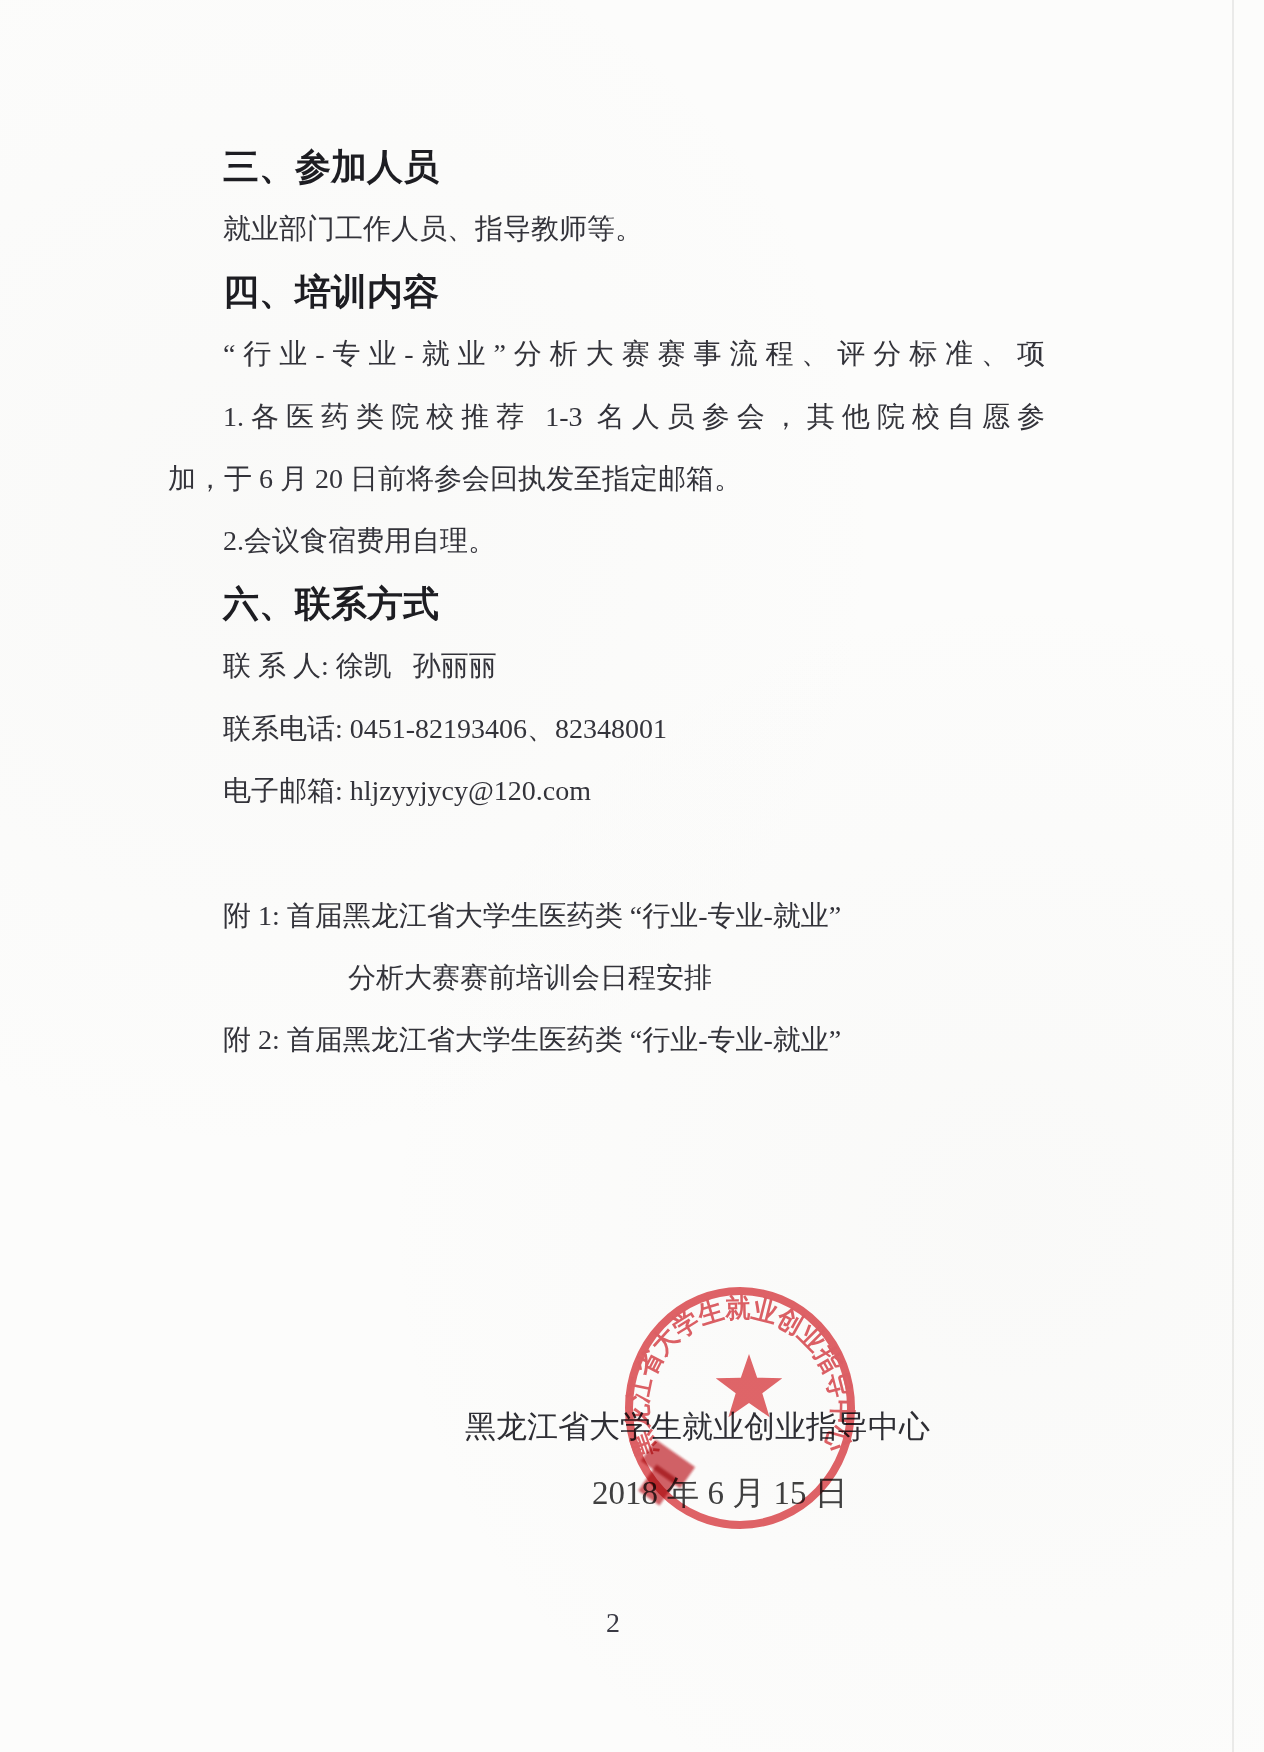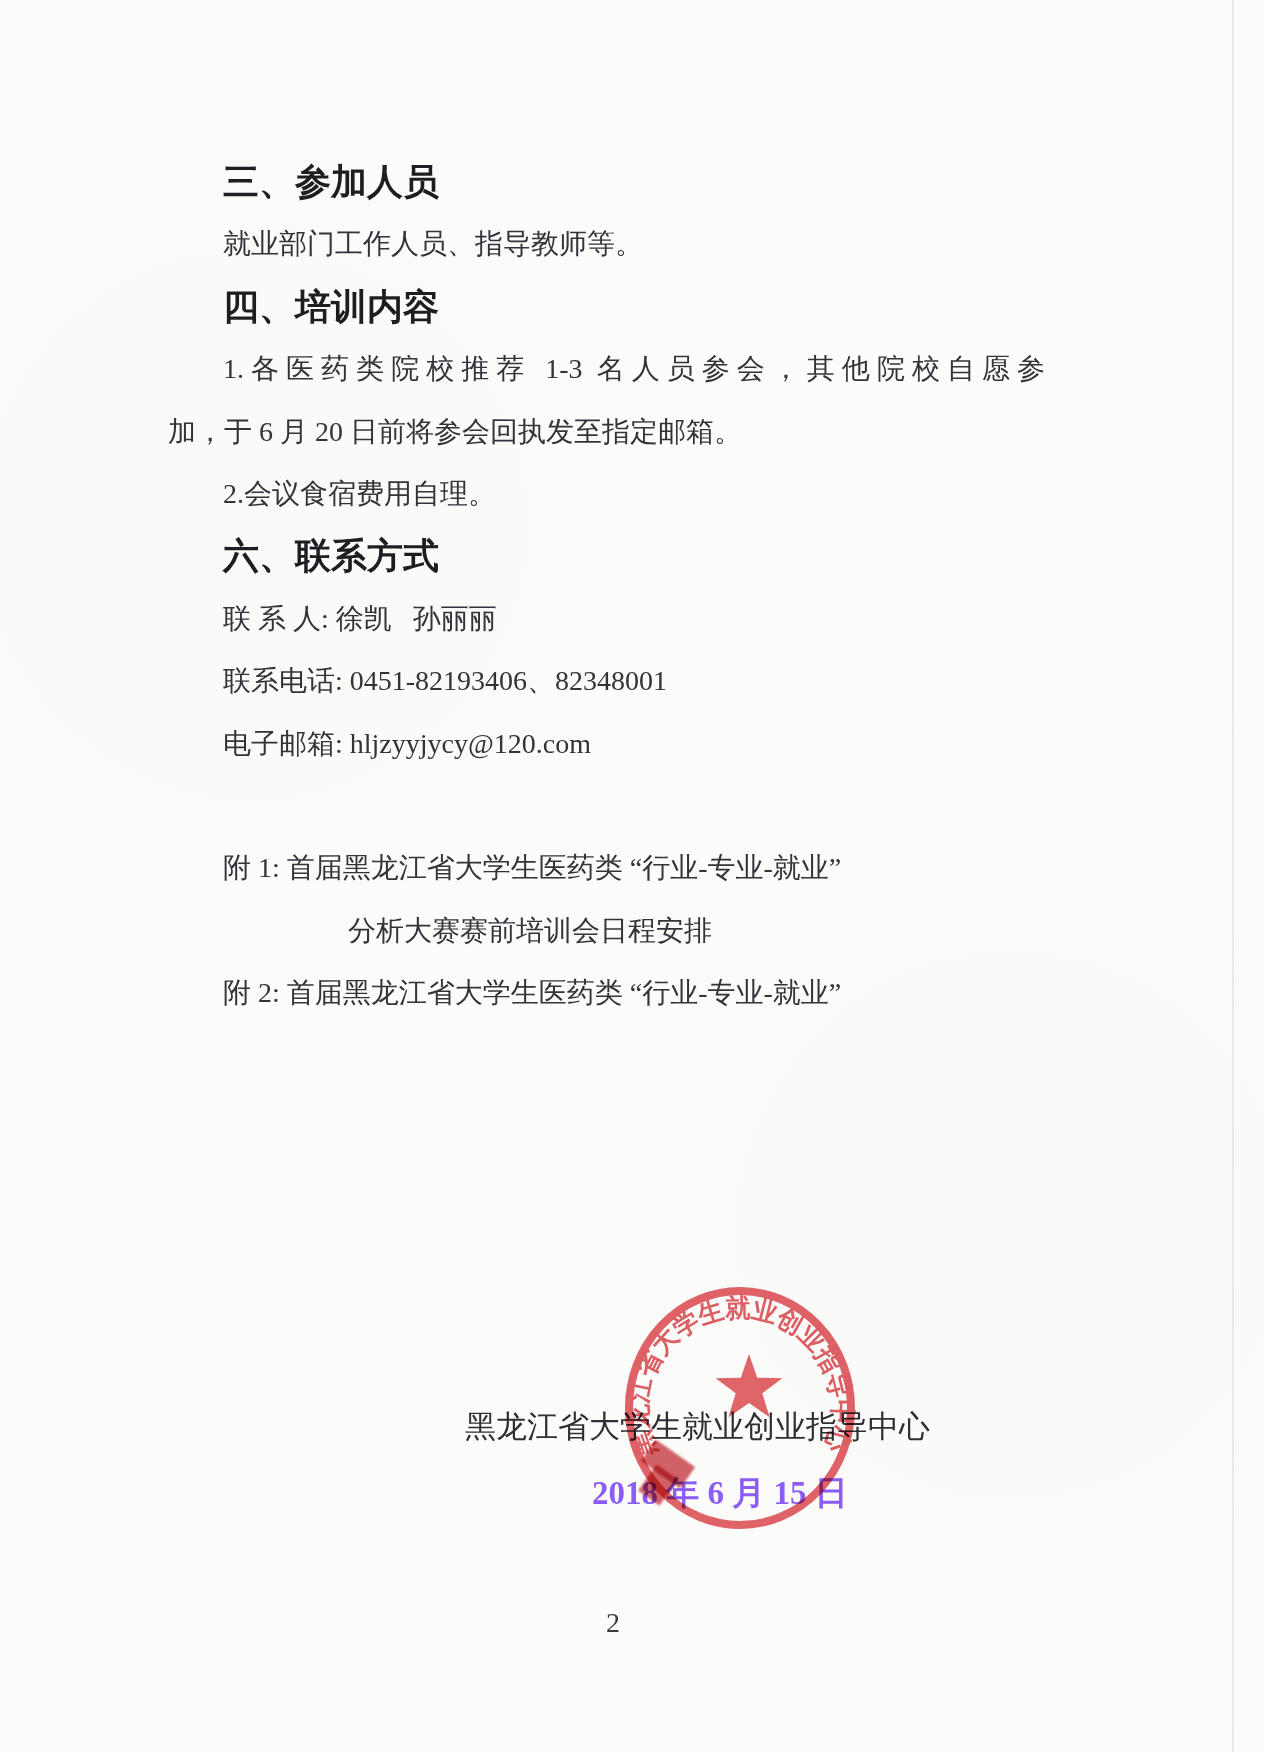--- a/index.html
+++ b/index.html
@@ -12,21 +12,21 @@
     position:absolute;inset:0;pointer-events:none;
     background:
       radial-gradient(circle at 20% 30%, rgba(200,200,195,.05), transparent 40%),
       radial-gradient(circle at 80% 70%, rgba(200,200,195,.05), transparent 40%);
   }
   .crease{
     position:absolute;left:1232px;top:0;width:2px;height:1752px;
     background:rgba(175,175,168,.22);
   }
   .doc{
-    position:absolute;left:168px;top:151px;width:877px;
+    position:absolute;left:168px;top:136px;width:877px;
     color:#33333a;
   }
   .line{
     height:62.4px;line-height:62.4px;
     font-size:28px;white-space:pre;
   }
   .heading{
     font-family:"Liberation Sans","DejaVu Sans",sans-serif;
     font-weight:700;font-size:36px;color:#1d1d22;
   }
@@ -35,21 +35,21 @@
   .stretch{
     white-space:normal;text-align:justify;text-align-last:justify;
     overflow:hidden;height:62.4px;
   }
   .sig-org{
     position:absolute;left:465px;top:1409px;width:440px;
     font-size:31px;line-height:36px;color:#2e2e34;white-space:pre;z-index:2;
   }
   .sig-date{
     position:absolute;left:592px;top:1474px;width:300px;
-    font-size:33px;line-height:38px;color:#8b5cf6;white-space:pre;z-index:2;font-weight:bold;
+    font-size:33px;line-height:38px;color:#404040;white-space:pre;z-index:2;
   }
   .page-num{
     position:absolute;left:593px;top:1607px;width:40px;text-align:center;
     font-size:28px;color:#3a3a44;
   }
   .stamp{
     position:absolute;left:620px;top:1284px;width:240px;height:252px;
     z-index:3;mix-blend-mode:multiply;opacity:.93;
   }
   .smudge{
@@ -62,20 +62,21 @@
 </head>
 <body>
 
 <div class="paper-noise"></div>
 <div class="crease"></div>
 
 <div class="doc">
   <div class="line heading ind">三、参加人员</div>
   <div class="line ind">就业部门工作人员、指导教师等。</div>
   <div class="line heading ind">四、培训内容</div>
+  <div class="line ind stretch">“行业-专业-就业”分析大赛赛事流程、评分标准、项</div>
   <div class="line ind stretch">1.各医药类院校推荐 1-3 名人员参会，其他院校自愿参</div>
   <div class="line">加，于 6 月 20 日前将参会回执发至指定邮箱。</div>
   <div class="line ind">2.会议食宿费用自理。</div>
   <div class="line heading ind">六、联系方式</div>
   <div class="line ind">联 系 人: 徐凯   孙丽丽</div>
   <div class="line ind">联系电话: 0451-82193406、82348001</div>
   <div class="line ind">电子邮箱: hljzyyjycy@120.com</div>
   <div class="line"></div>
   <div class="line ind">附 1: 首届黑龙江省大学生医药类 “行业-专业-就业”</div>
   <div class="line ind2">分析大赛赛前培训会日程安排</div>

